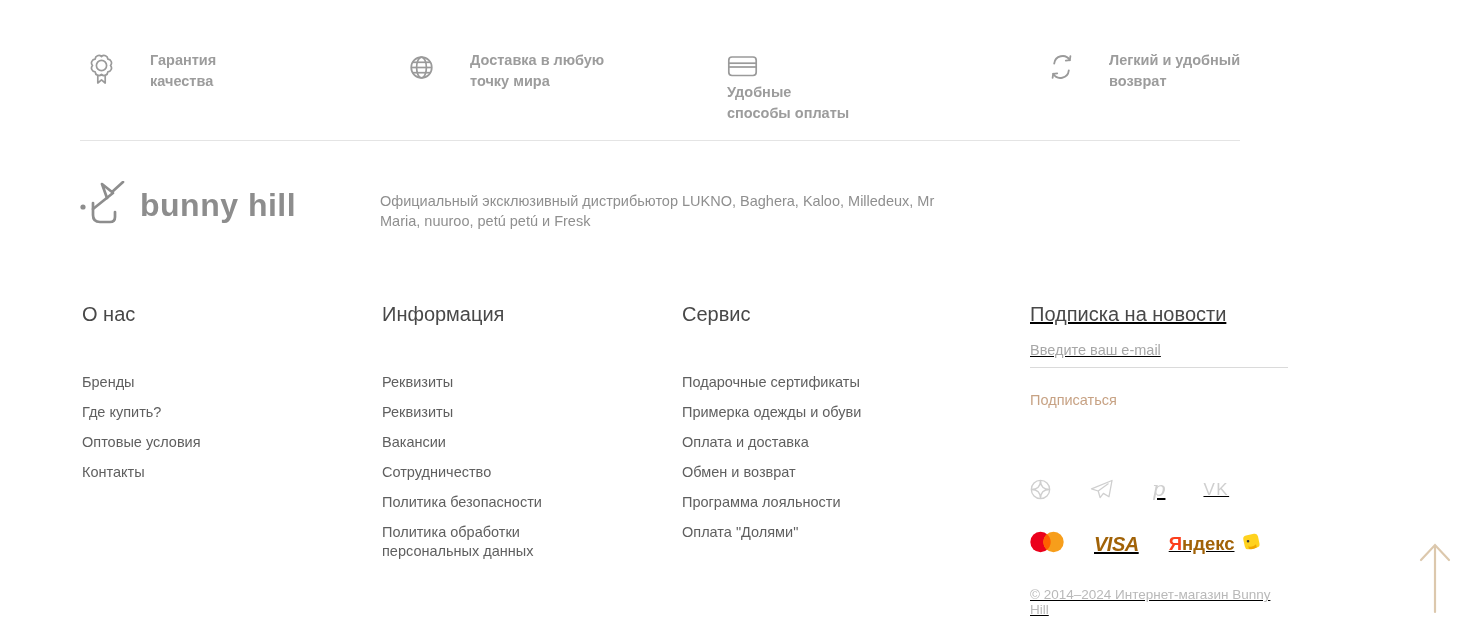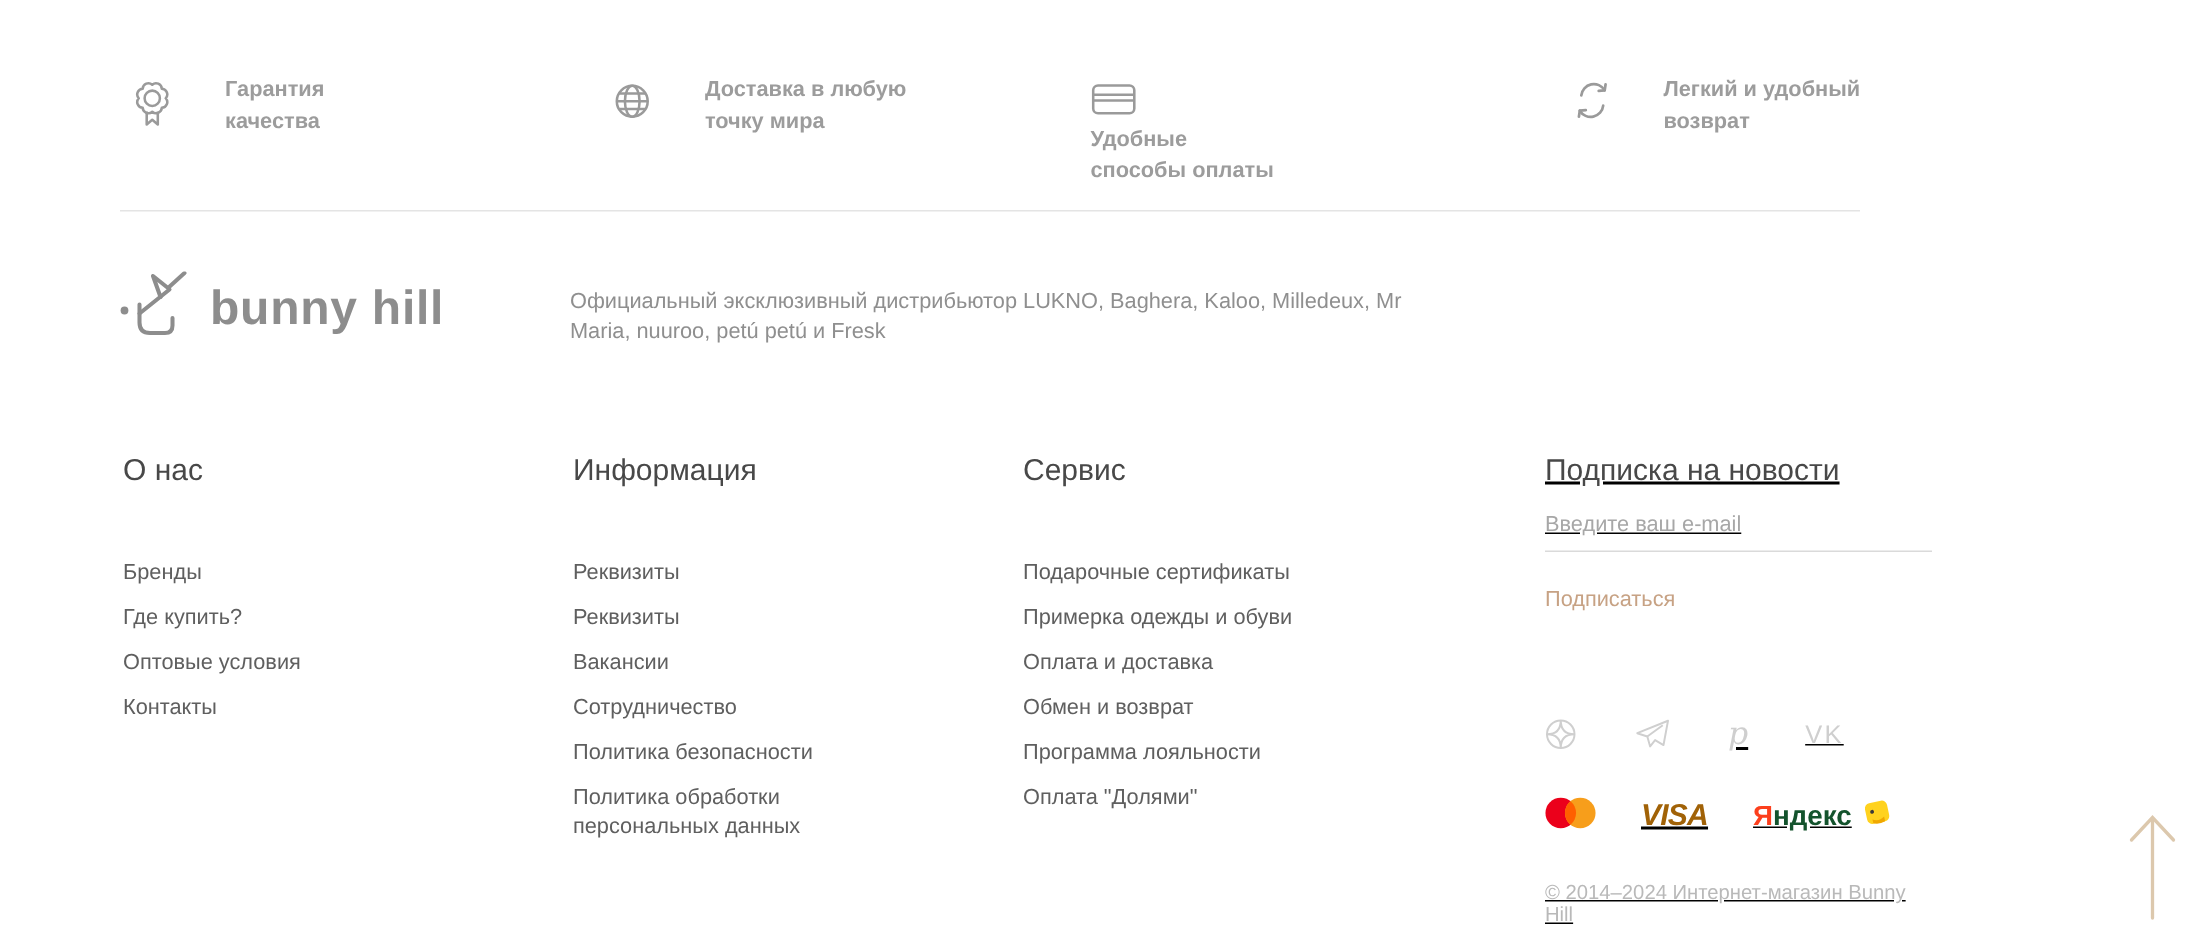--- a/index.html
+++ b/index.html
@@ -196,21 +196,21 @@
         <span>
           <svg width="34" height="22" viewBox="0 0 34 21">
             <circle cx="10.5" cy="10.5" r="10.2" fill="#eb001b"></circle>
             <circle cx="23.5" cy="10.5" r="10.2" fill="#f79e1b"></circle>
             <path d="M17 2.64 A10.2 10.2 0 0 1 17 18.36 A10.2 10.2 0 0 1 17 2.64 Z" fill="#ff5f00"></path>
           </svg>
         </span>
         <span class="visa-label" style="color:#a16207">VISA</span>
         <span class="yandex-logo">
           <span style="color:#fc3f1d">Я</span>
-            <span style="color:#14532d">ндекс</span>
+            <span style="color:#a16207">ндекс</span>
           <span class="yandex-wallet">
             <svg width="21" height="21" viewBox="0 0 21 21">
               <g transform="rotate(-12 10.5 11)">
                 <rect x="3" y="3.5" width="15" height="14" rx="3.5" fill="#ffd21e"></rect>
                 <path d="M6.5 14.5 Q10.5 17 14.5 14.2 L14.5 17.5 Q10.5 19 6.5 17.2 Z" fill="#f0a800"></path>
                 <circle cx="7.3" cy="9.5" r="1.3" fill="#3a3a3a"></circle>
               </g>
             </svg>
           </span>
         </span>

